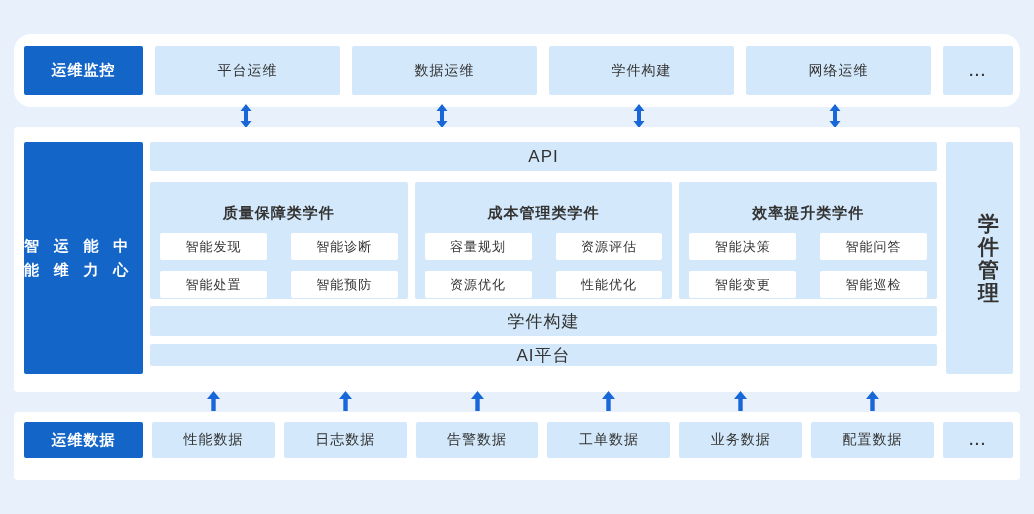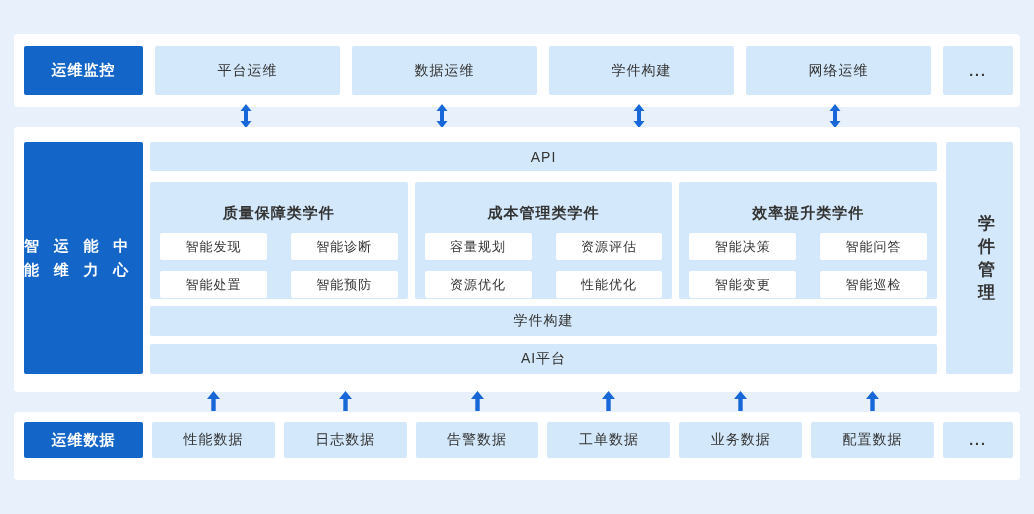--- a/index.html
+++ b/index.html
@@ -8,21 +8,21 @@
     position:relative; width:1034px; height:514px;
     background:#e8f1fb; overflow:hidden;
     font-family:"Liberation Sans","DejaVu Sans",sans-serif;
     color:#333;
   }
   .panel {
     position:absolute; left:14px; width:1006px;
     background:#ffffff; border-radius:4px;
     display:flex;
   }
-  .panel.top    { top:34px;  height:73px;  padding:12px 7px 12px 10px; gap:12px; }
+  .panel.top    { top:34px;  height:73px;  padding:12px 7px 12px 10px; gap:12px;border-radius:17px; }
   .panel.middle { top:127px; height:265px; padding:15px 7px 18px 10px; gap:7px; }
   .panel.bottom { top:412px; height:68px;  padding:10px 7px 22px 10px; gap:9px; }
 
   .dark-label {
     flex:0 0 119px; background:#1365c8; color:#ffffff; border-radius:2px;
     display:flex; align-items:center; justify-content:center;
     font-size:15px; font-weight:600; letter-spacing:1px;
   }
   .dark-label.multiline { flex-direction:row; line-height:24px; letter-spacing:2px; }
 
@@ -30,43 +30,43 @@
     flex:1; background:#d3e8fa; border-radius:2px;
     display:flex; align-items:center; justify-content:center;
     font-size:14px; font-weight:500; letter-spacing:1px;
   }
   .box.more { flex:0 0 70px; font-weight:700; letter-spacing:2px; font-size:14px; }
 
   .center-col { flex:1 1 auto; display:flex; flex-direction:column; }
   .bar {
     background:#d3e8fa; border-radius:2px;
     display:flex; align-items:center; justify-content:center;
-    font-size:14px; letter-spacing:1px;
+    font-size:17px; letter-spacing:1px;
   }
   .bar.api   { height:29px; margin-bottom:11px; }
   .bar.build { height:30px; margin-top:7px; }
-  .bar.ai    { height:30px; margin-top:8px; }
+  .bar.ai    { height:22px; margin-top:8px; }
 
   .cat-row { display:flex; gap:7px; height:117px; }
   .cat { flex:1; background:#d3e8fa; border-radius:2px; padding:12px 10px; }
   .cat-title {
     height:39px; display:flex; align-items:center; justify-content:center;
     font-size:15px; font-weight:700; letter-spacing:1px;
   }
   .chips { display:grid; grid-template-columns:1fr 1fr; gap:11px 24px; }
   .chip {
     height:27px; background:#ffffff; border-radius:2px;
     display:flex; align-items:center; justify-content:center;
     font-size:13px; font-weight:500; letter-spacing:1px;
   }
 
   .mgmt-col {
     flex:0 0 67px; margin-left:2px; background:#d3e8fa; border-radius:2px;
     display:flex; flex-direction:column; align-items:center; justify-content:center;
-    font-size:17px; font-weight:600; line-height:23px; letter-spacing:1px;padding-left:32px;
+    font-size:21px; font-weight:600; line-height:23px; letter-spacing:1px;padding-left:32px;
   }
 
   .arrow { position:absolute; line-height:0; }
   .arrow svg { display:block; }
   .arrow path { fill:#1767d8; }
   .arrow.double { top:104px; }
   .arrow.up     { top:391px; }
 </style>
 </head>
 <body>

